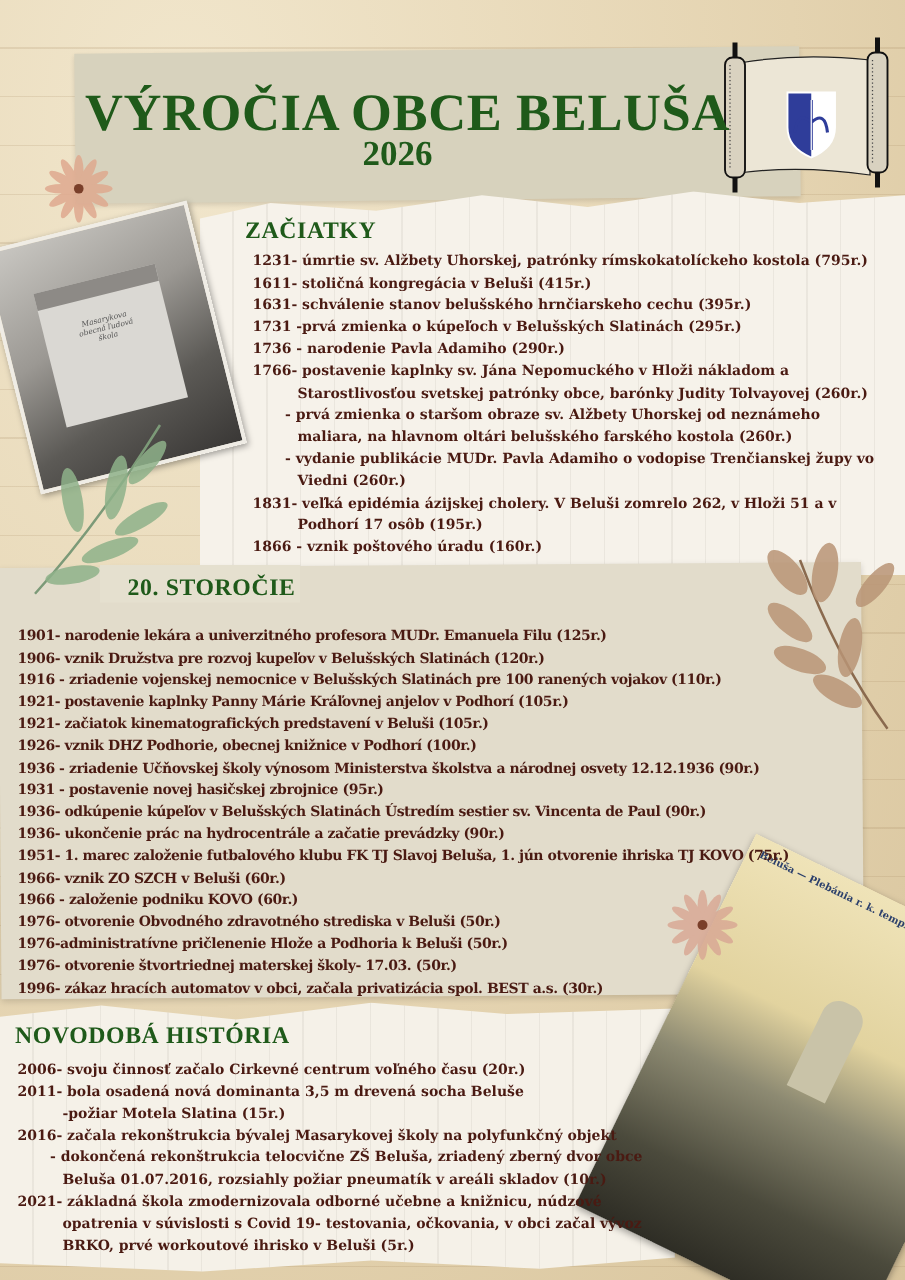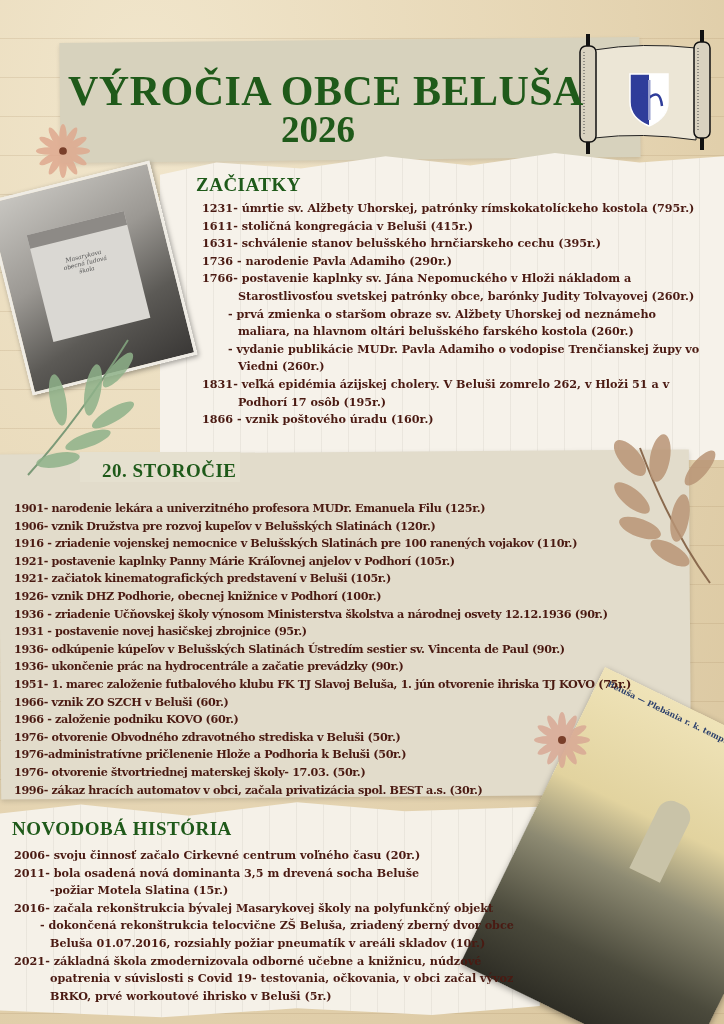--- a/index.html
+++ b/index.html
@@ -86,21 +86,21 @@
     .leaf { position: absolute; }
     .title1 {
       position: absolute; left: 68px; top: 52px; width: 500px;
       font-family: "Liberation Serif", serif;
       font-size: 42px; color: #1f5a1a; font-weight: bold;
       letter-spacing: 0.5px; text-align: center; white-space: nowrap; margin-top: 15px;
     }
     .title2 {
       position: absolute; left: 68px; top: 108px; width: 500px;
       font-family: "Liberation Serif", serif;
-      font-size: 37px; color: #1f5a1a; font-weight: bold; text-align: center;
+      font-size: 28px; color: #1f5a1a; font-weight: bold; text-align: center;
     }
     .section-head {
       position: absolute;
       font-family: "Liberation Serif", serif;
       font-size: 19px; color: #1f5a1a; font-weight: bold; letter-spacing: 0.5px;
     }
     .list {
       position: absolute;
       list-style: none;
       font-family: "DejaVu Serif", serif;
@@ -212,20 +212,21 @@
 </svg>
 
 <div class="title1">VÝROČIA OBCE BELUŠA</div>
 <div class="title2">2026</div>
 
 <div class="section-head" style="left:196px;top:174px">ZAČIATKY</div>
 <ul class="list list-a">
   <li>1231- úmrtie sv. Alžbety Uhorskej, patrónky rímskokatolíckeho kostola    (795r.)</li>
   <li>1611- stoličná kongregácia v Beluši (415r.)</li>
   <li>1631- schválenie stanov belušského hrnčiarskeho cechu (395r.)</li>
+  <li>1731 -prvá zmienka o kúpeľoch v Belušských Slatinách (295r.)</li>
   <li>1736 - narodenie Pavla Adamiho (290r.)</li>
   <li>1766- postavenie kaplnky sv. Jána Nepomuckého v Hloži nákladom a</li>
   <li class="indent1">Starostlivosťou svetskej patrónky obce, barónky Judity Tolvayovej   (260r.)</li>
   <li class="indent2">- prvá zmienka o staršom obraze sv. Alžbety Uhorskej od neznámeho</li>
   <li class="indent3">maliara, na hlavnom oltári belušského farského kostola (260r.)</li>
   <li class="indent2">- vydanie publikácie MUDr. Pavla Adamiho o vodopise Trenčianskej župy vo</li>
   <li class="indent3">Viedni (260r.)</li>
   <li>1831- veľká epidémia ázijskej cholery. V Beluši zomrelo 262, v Hloži 51 a v</li>
   <li class="indent1">Podhorí 17 osôb (195r.)</li>
   <li>1866 - vznik poštového úradu (160r.)</li>

